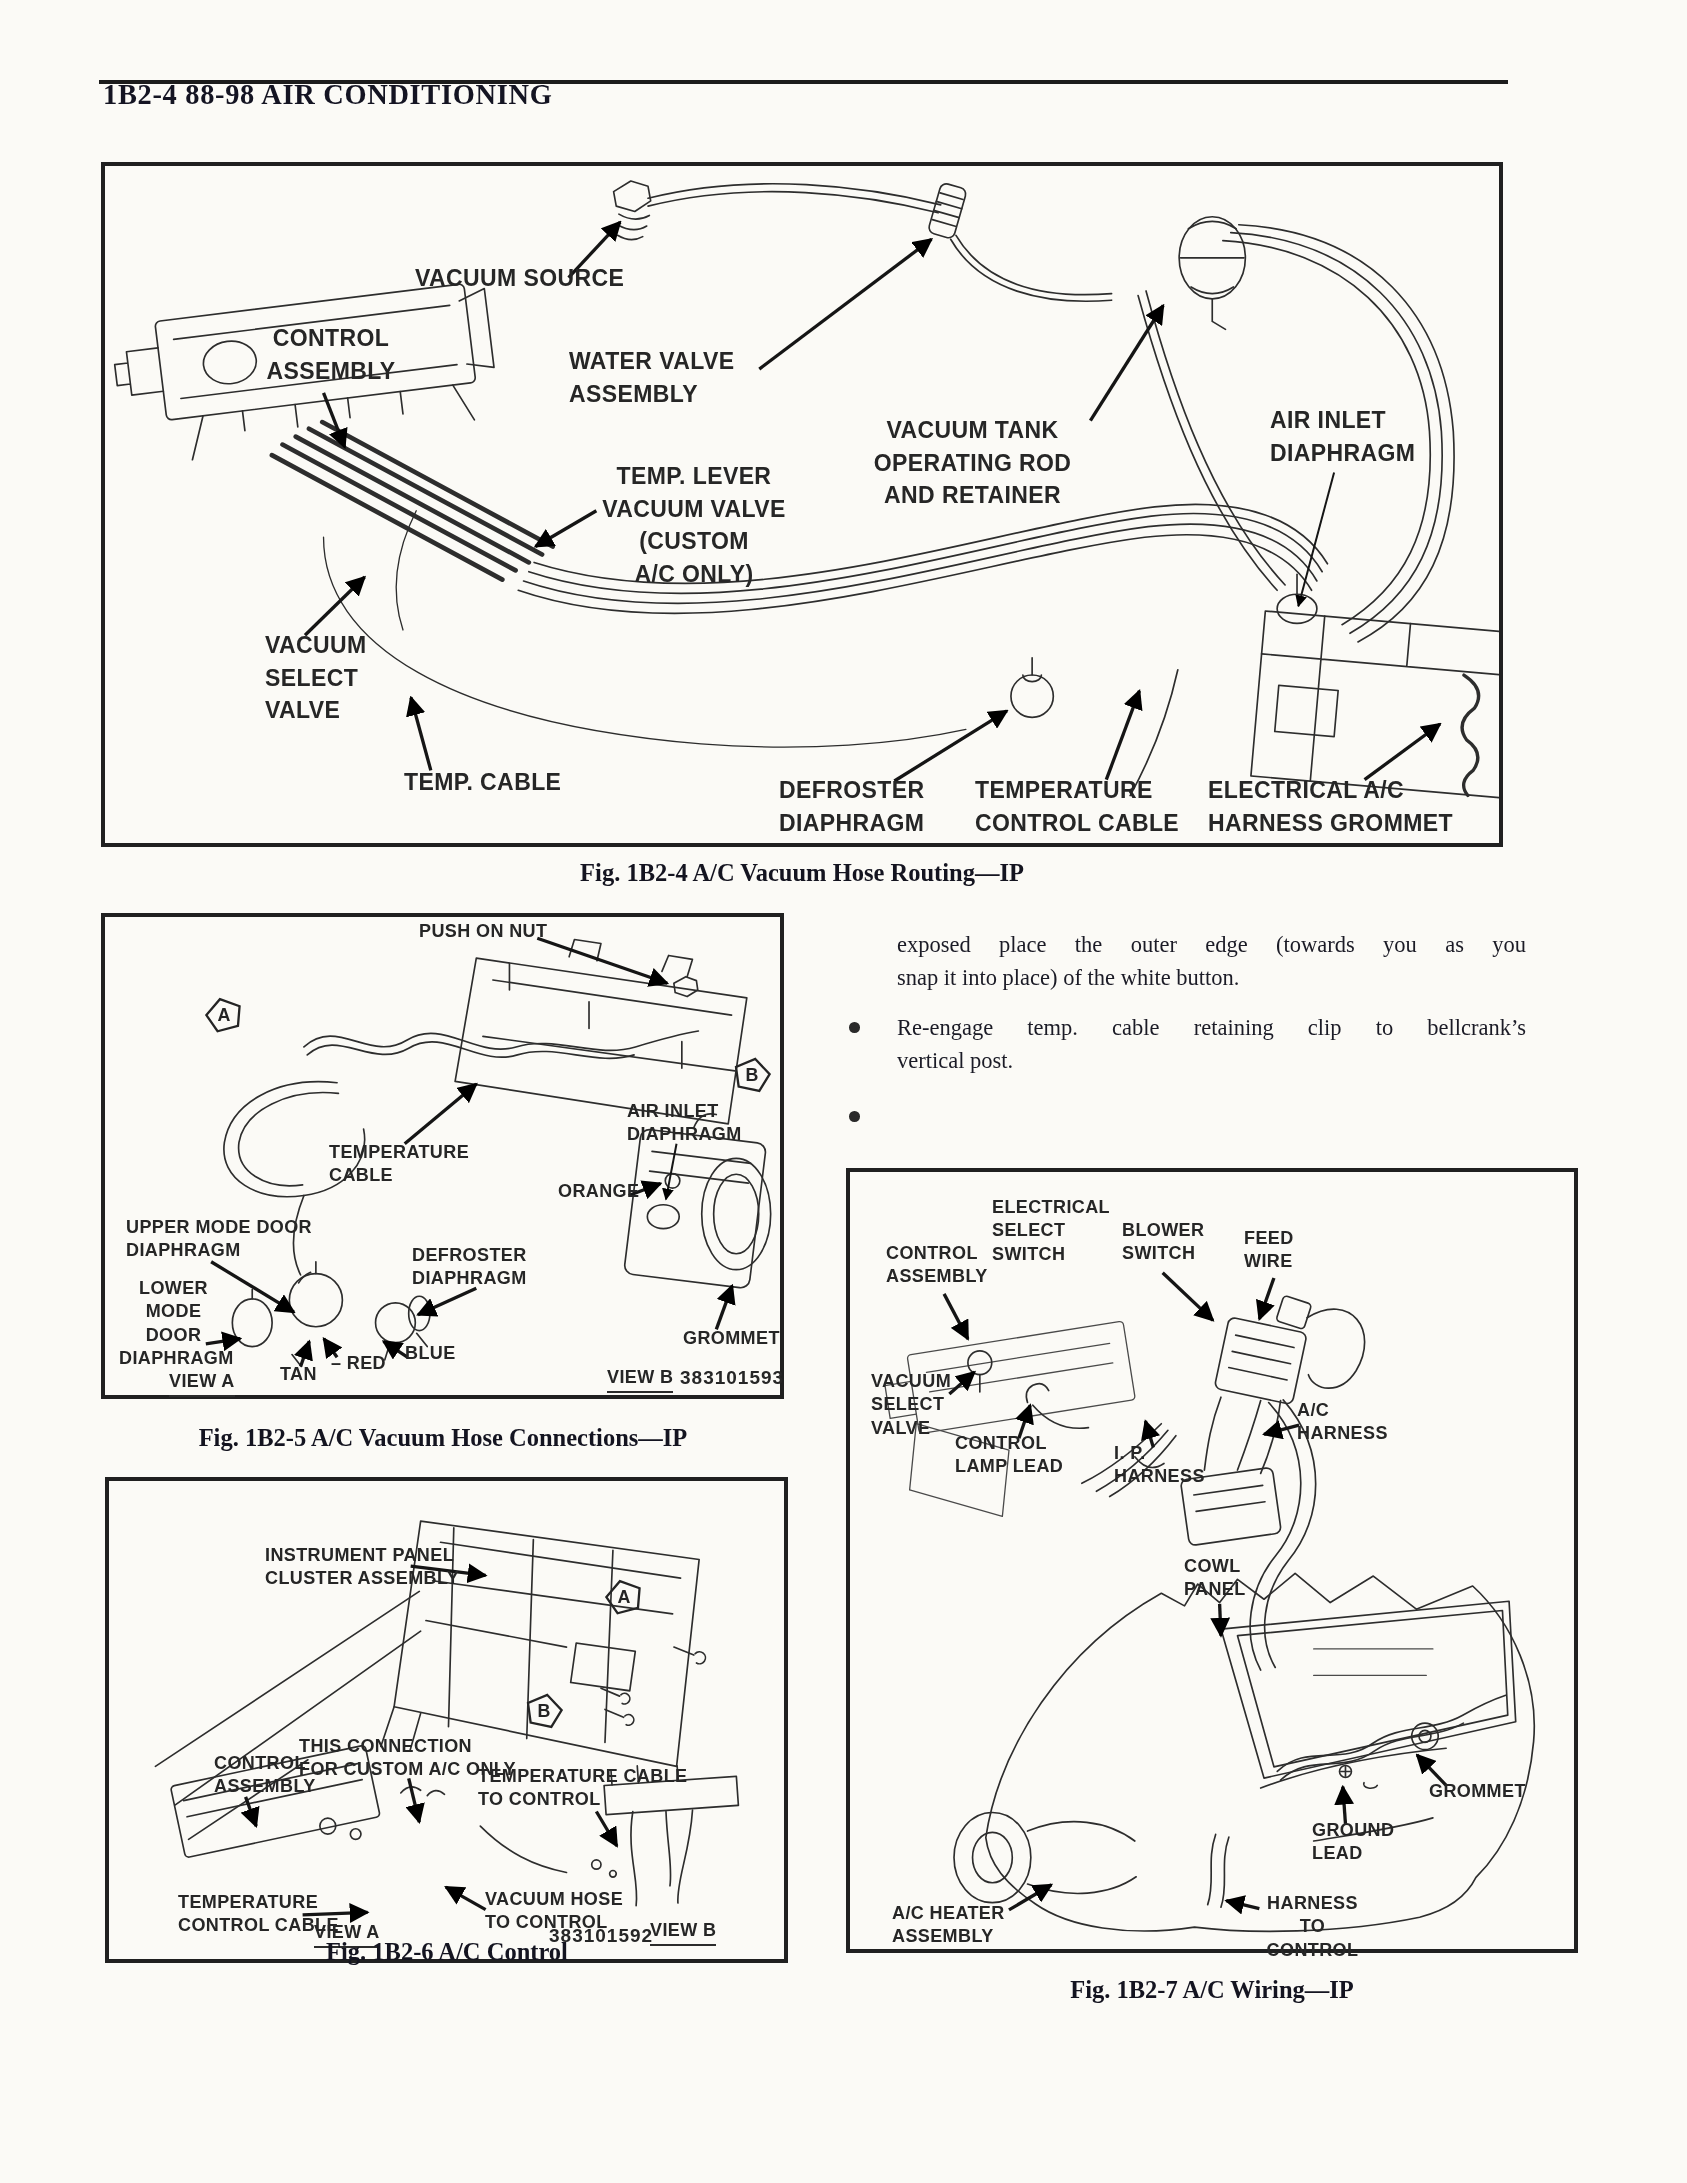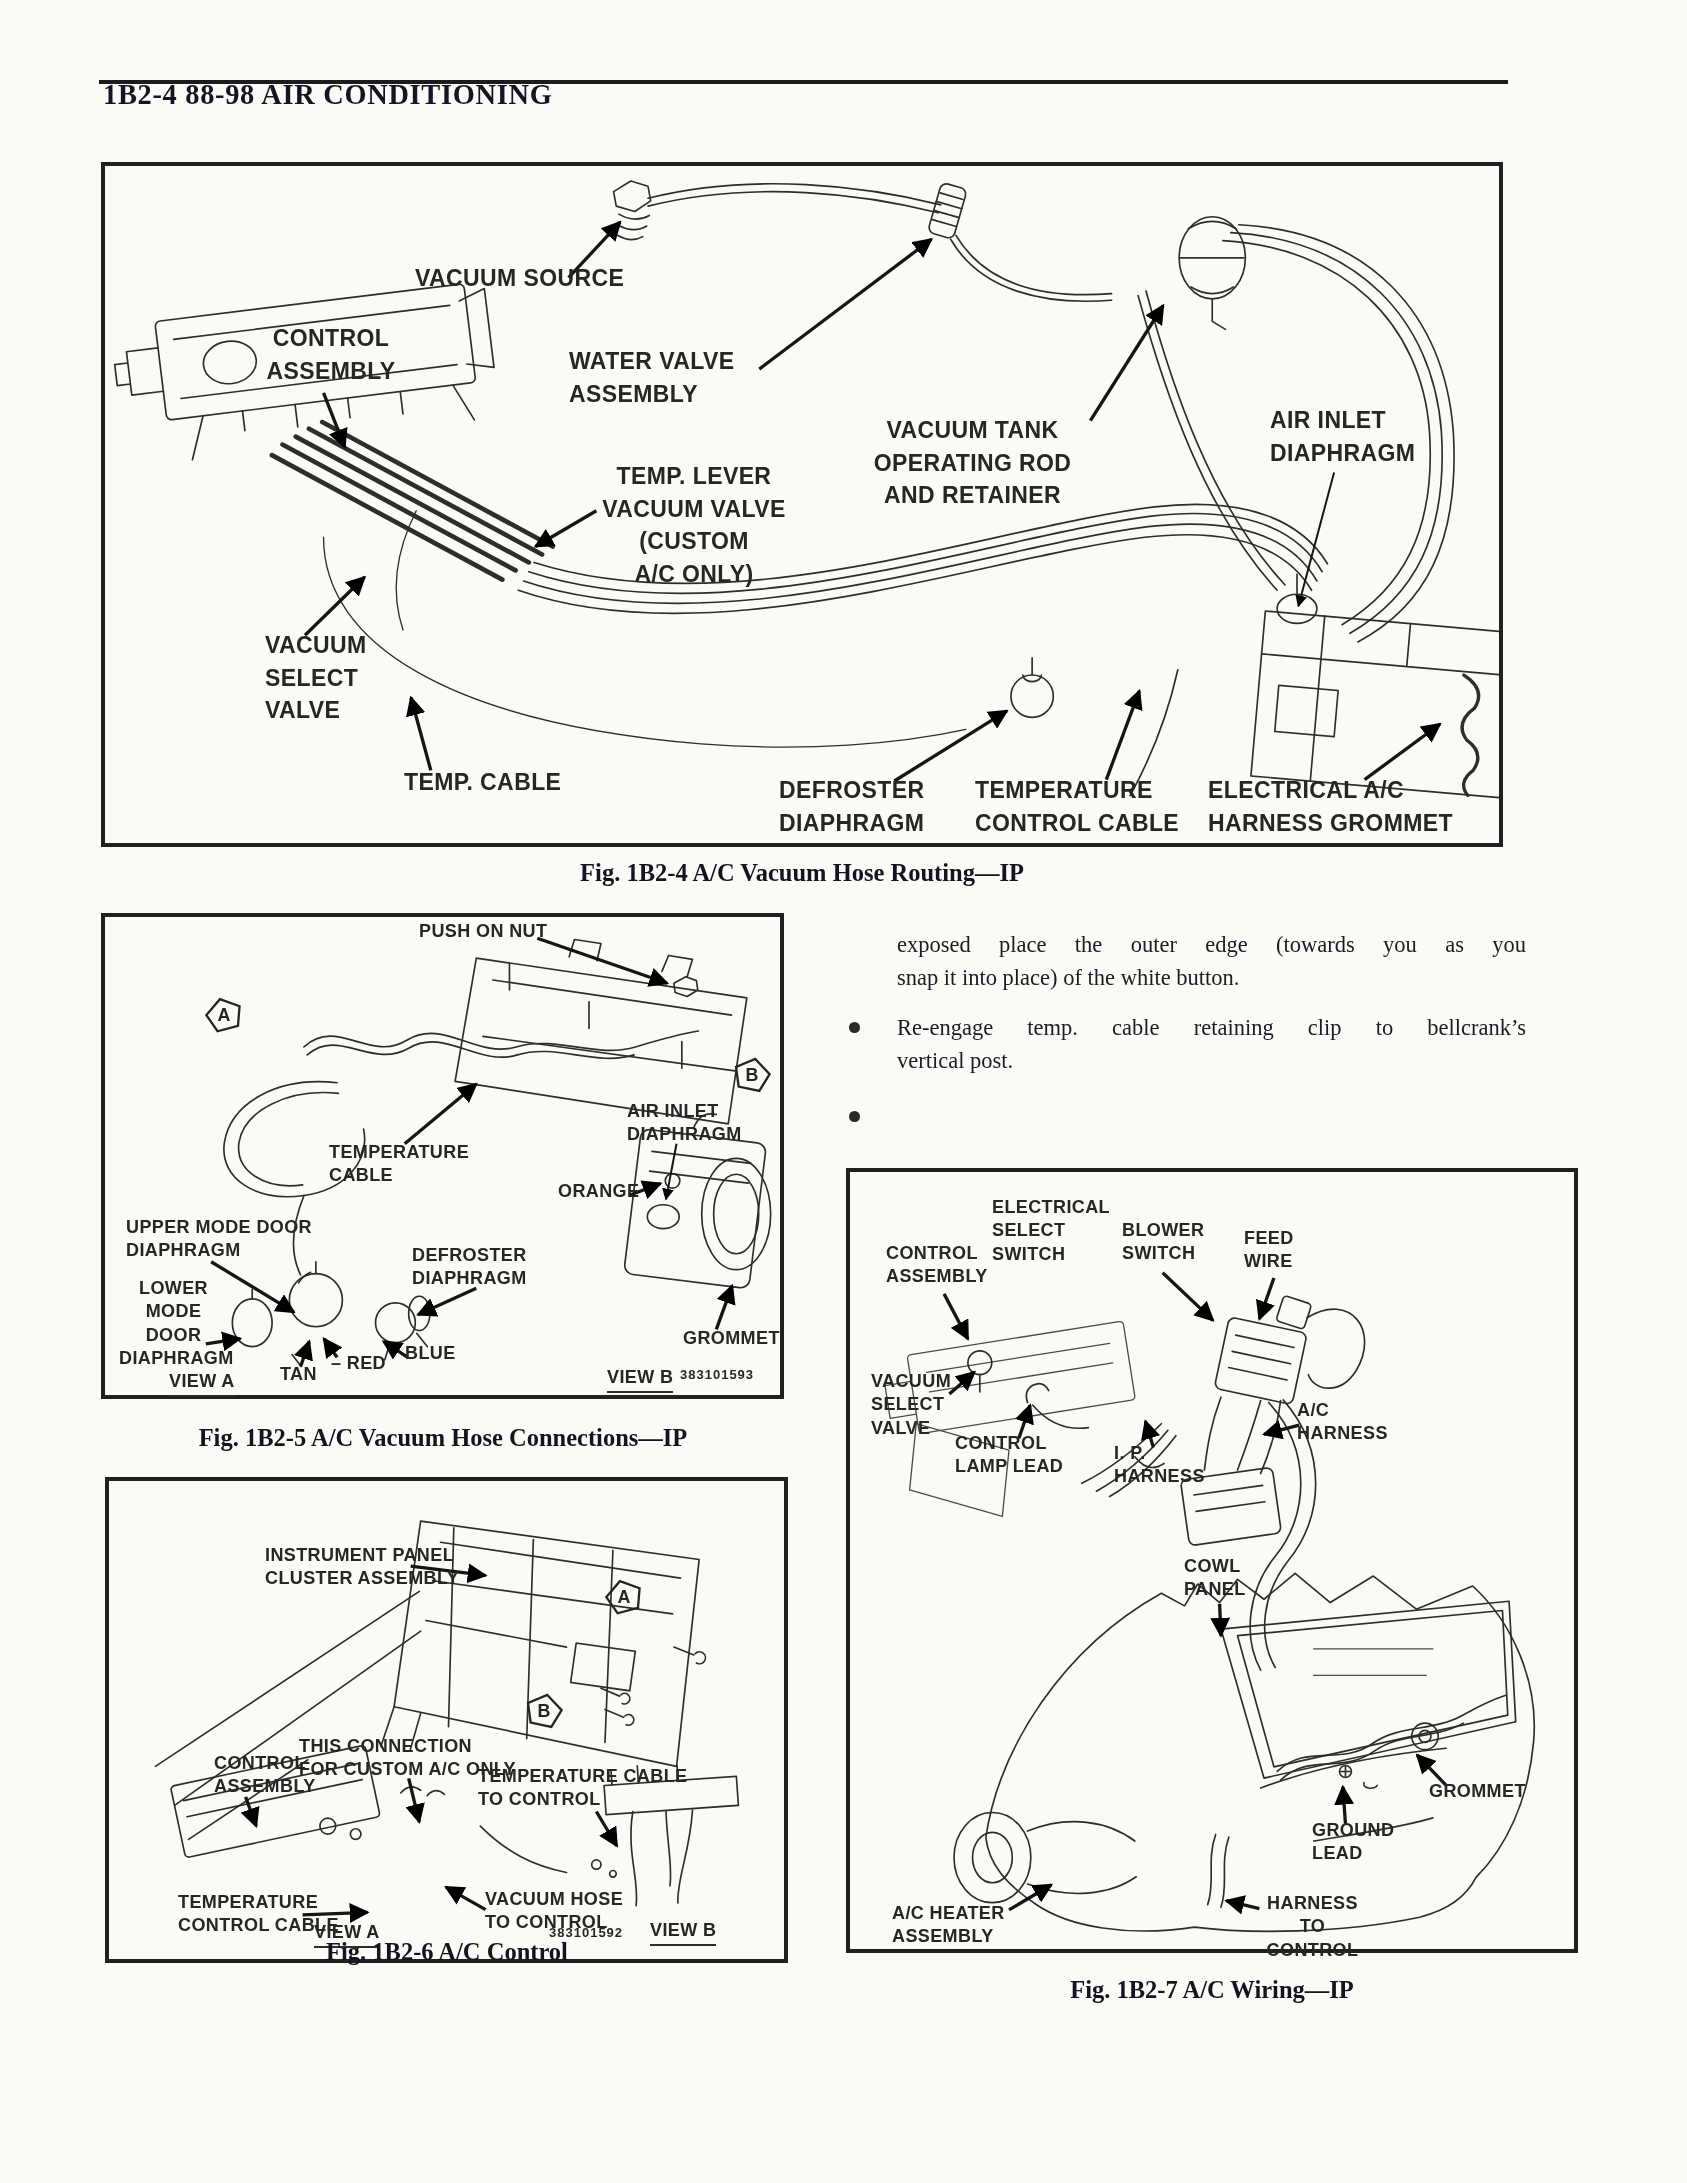--- a/index.html
+++ b/index.html
@@ -8,21 +8,21 @@
   #hdr { position:absolute; left:103px; top:33px; font:700 28.4px "Liberation Serif",serif;
          color:#141422; letter-spacing:0.7px; white-space:nowrap;margin-top:46px; }
   #hdr-rule { position:absolute; left:99px; top:80px; width:1409px; height:4px; background:#1c1c1c; }
   .figbox { position:absolute; border:4.6px solid #202020; box-sizing:border-box; }
   .art { position:absolute; left:0; top:0; width:100%; height:100%; }
   .lbl { position:absolute; font-weight:700; color:#262626; white-space:pre-line; letter-spacing:0.4px; }
   .f1 { font-size:23px; line-height:1.42; }
   .sm { font-size:18px; line-height:1.3; }
   .ctr { text-align:center; }
   .undr { border-bottom:2px solid #2c2c2c; padding-bottom:2px; }
-  .pnum { font-size:13px; letter-spacing:1px;text-align:right; }
+  .pnum { font-size:19px; letter-spacing:1px;text-align:right; }
   .cap { position:absolute; transform:translateX(-50%); font:700 24.5px "Liberation Serif",serif;
          color:#141420; white-space:nowrap; }
   .tblock { position:absolute; left:897px; width:629px; }
   .tline { font:400 22.5px/33px "Liberation Serif",serif; color:#1b1b26; }
   .jline { text-align:justify; text-align-last:justify; }
   .lline { text-align:left; }
   .bdot { position:absolute; left:849px; width:10.6px; height:10.6px; border-radius:50%; background:#2a2a2a; }
   .pent { position:absolute; }
   .pent polygon { fill:none; stroke:#242424; stroke-width:3.5px; }
   .pent text { font:700 27px "Liberation Sans",sans-serif; fill:#242424; text-anchor:middle; }

